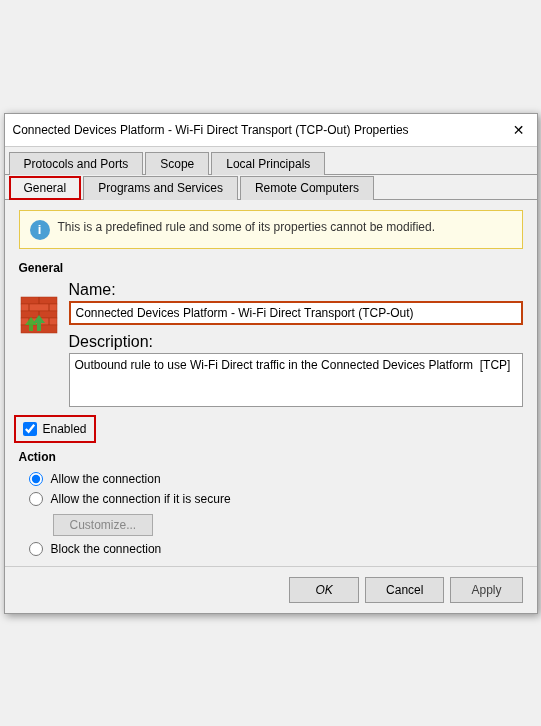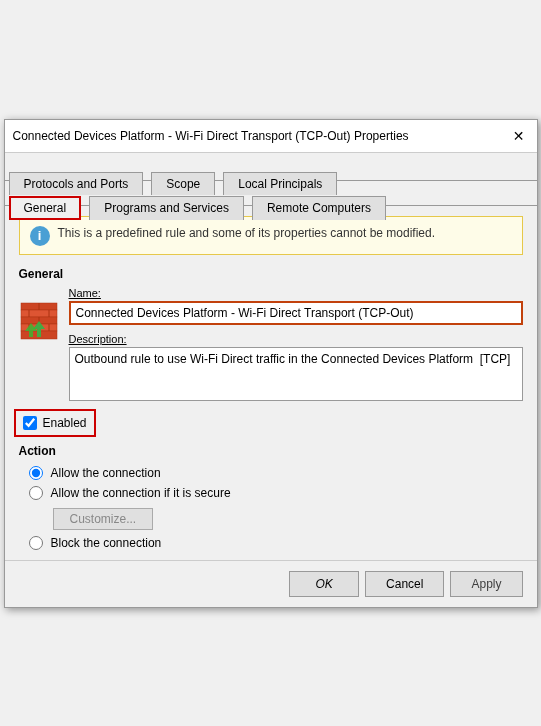--- a/index.html
+++ b/index.html
@@ -60,24 +60,24 @@
     }
     .tabs-row2 {
       padding-left: 4px;
     }
     .tab {
       padding: 4px 14px;
       border: 1px solid #999;
       border-bottom: none;
       background: #e0e0e0;
       cursor: pointer;
-      margin-right: 8px;
+      margin-right: 2px;
       font-size: 12px;
       position: relative;
-      top: 15px;
+      top: 1px;
     }
     .tab.active {
       background: #f0f0f0;
       border-bottom: 1px solid #f0f0f0;
       font-weight: normal;
       outline: 2px solid #cc0000;
       outline-offset: -2px;
       z-index: 1;
     }
 
@@ -133,23 +133,22 @@
     }
     .firewall-icon svg {
       width: 40px;
       height: 40px;
     }
 
     .fields {
       flex: 1;
     }
     .field-label {
-      font-size: 11px;
+      font-size: 16px;
       margin-bottom: 2px;
-      text-decoration: underline;
     }
     .field-input {
       width: 100%;
       padding: 3px 5px;
       border: 2px solid #c2410c;
       background: white;
       font-size: 12px;
       margin-bottom: 8px;
     }
     .field-textarea {

